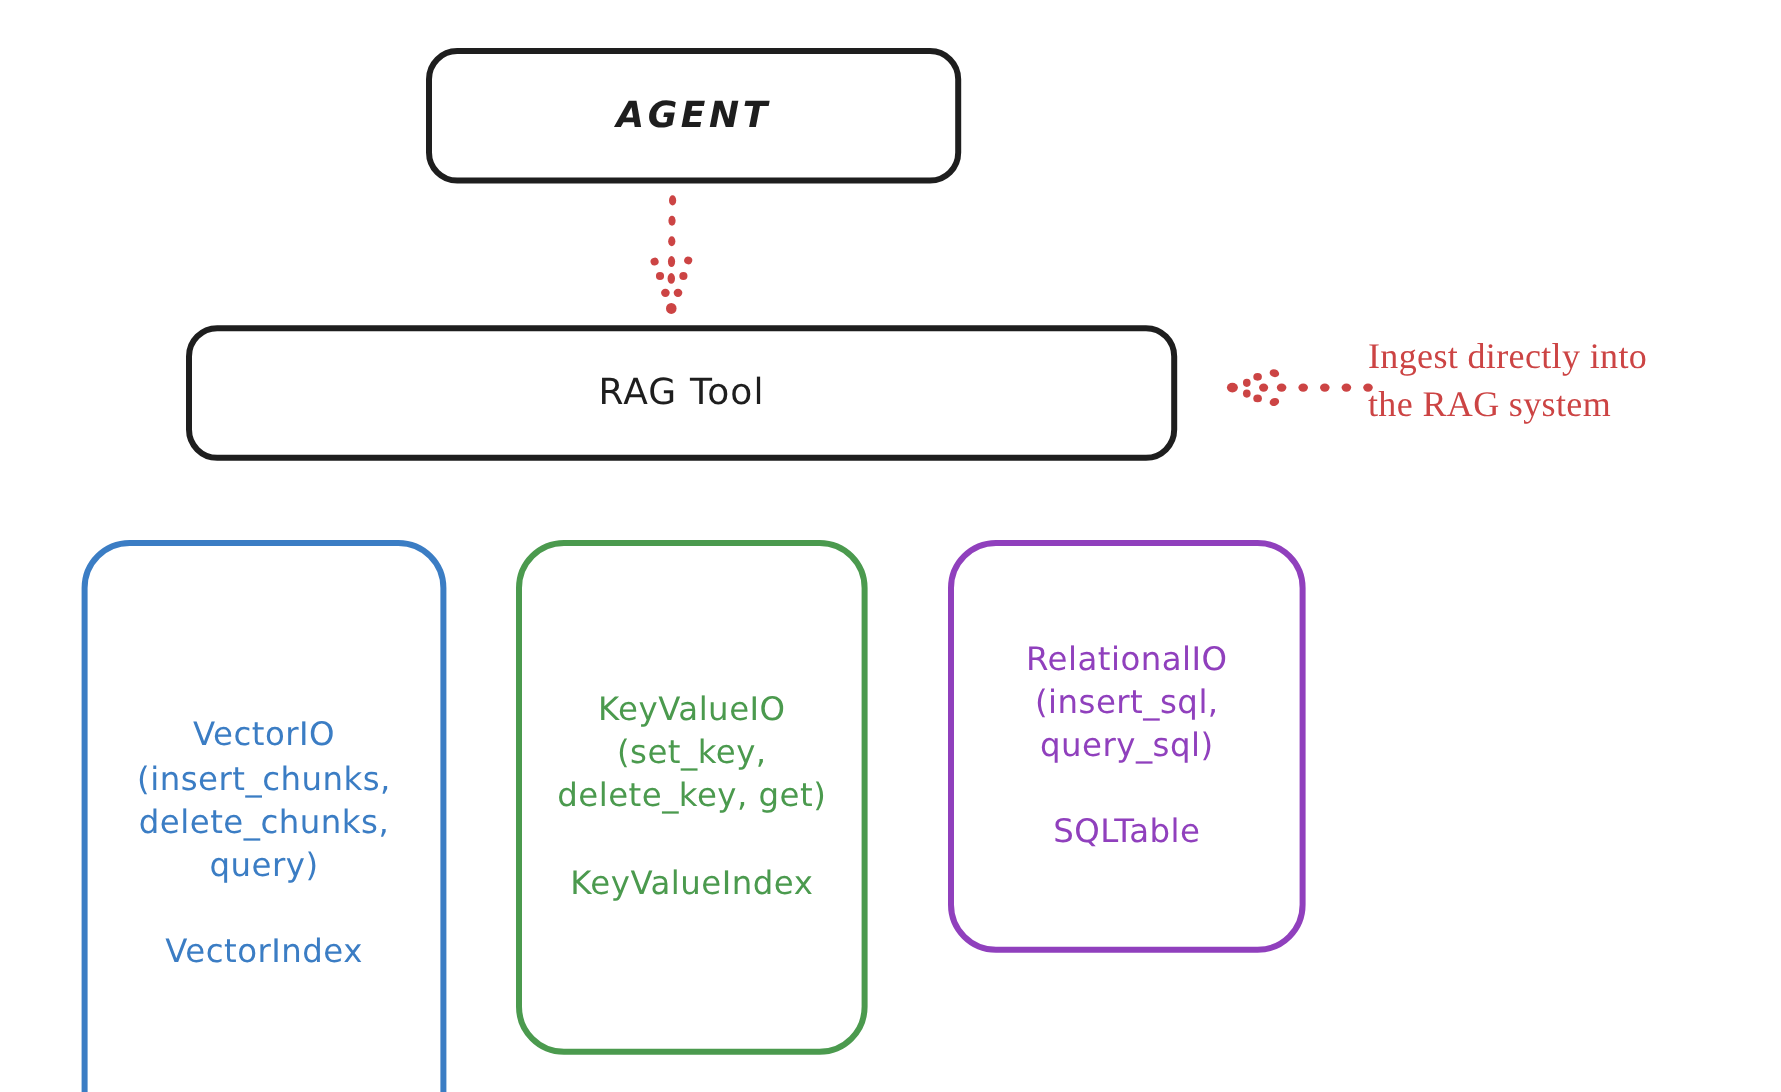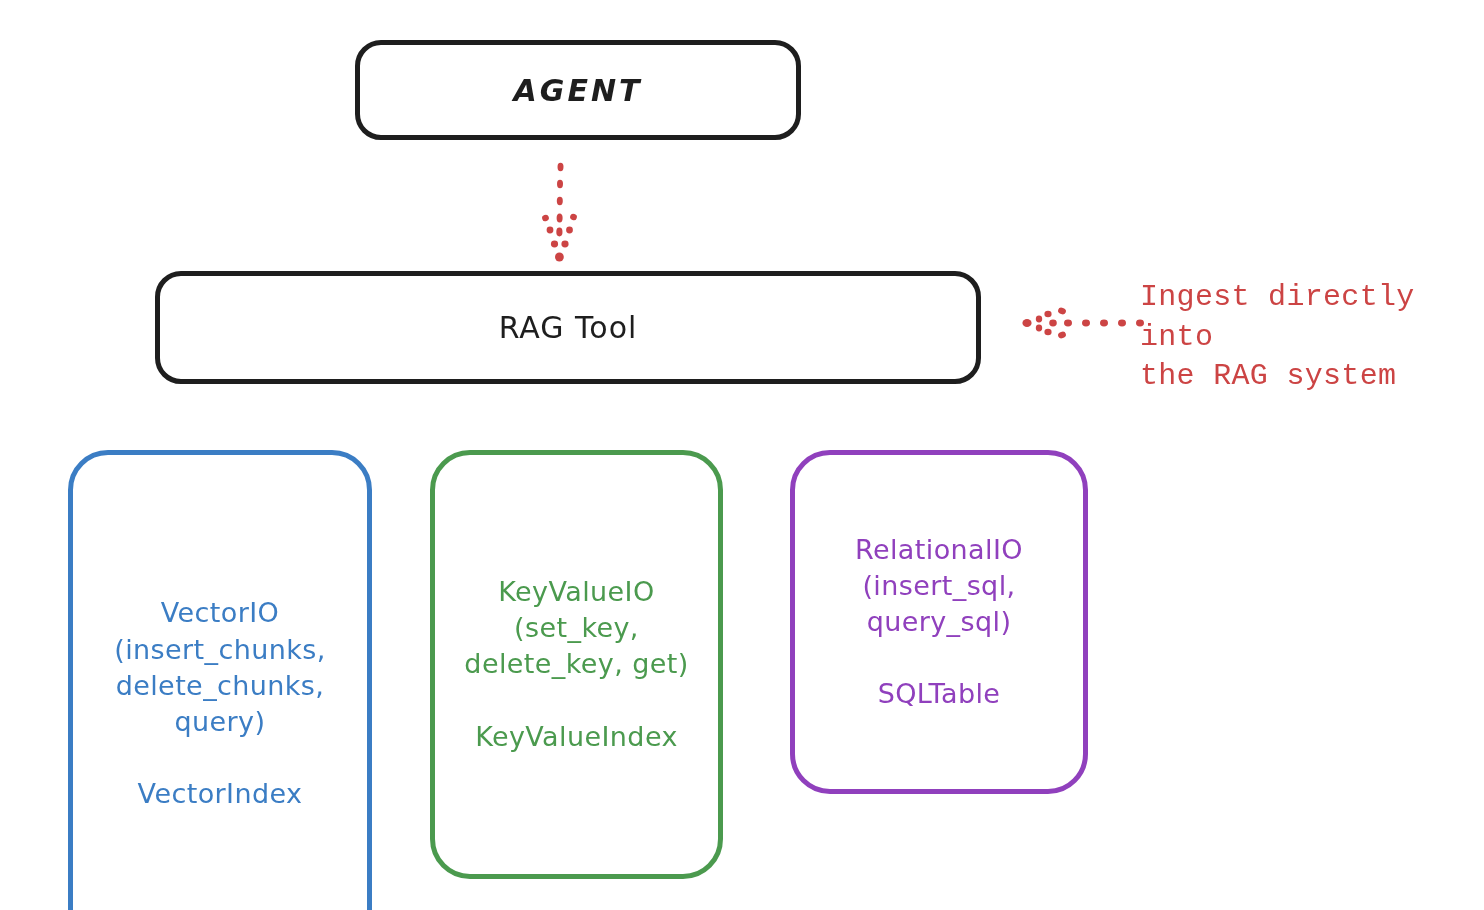--- a/index.html
+++ b/index.html
@@ -30,21 +30,21 @@
     white-space: pre-line;
     line-height: 1.30;
     letter-spacing: 0.4px;
   }
 
   
   #agent-node {
     left: 355px;
     top: 40px;
     width: 446px;
-    height: 100px;
+    height: 113px;
     border: 5px solid #1e1e1e;
     border-radius: 26px;
   }
   #agent-node .node-label {
     font-family: "DejaVu Sans", sans-serif;
     font-style: italic;
     font-weight: bold;
     font-size: 30px;
     color: #1e1e1e;
     letter-spacing: 3px;
@@ -124,21 +124,21 @@
     height: 55px;
   }
 
   
   #ingest-annotation {
     position: absolute;
     left: 1140px;
     top: 278px;
     width: 340px;
     color: #cc4444;
-    font-family: Liberation Mono, monospace;
+    font-family: Liberation Serif, serif;
     font-size: 30px;
     line-height: 1.32;
     font-weight: 500;
     white-space: pre-line;
     text-align: left;
     letter-spacing: 0.3px;
   }
 </style>
 </head>
 <body>

